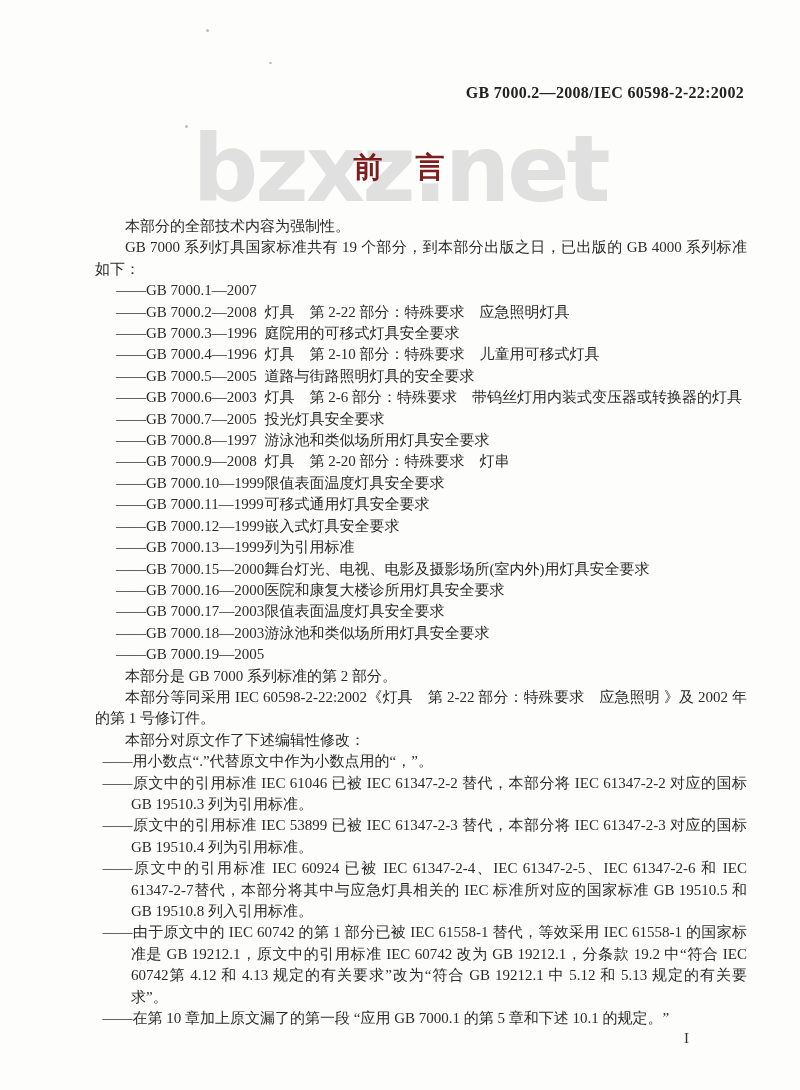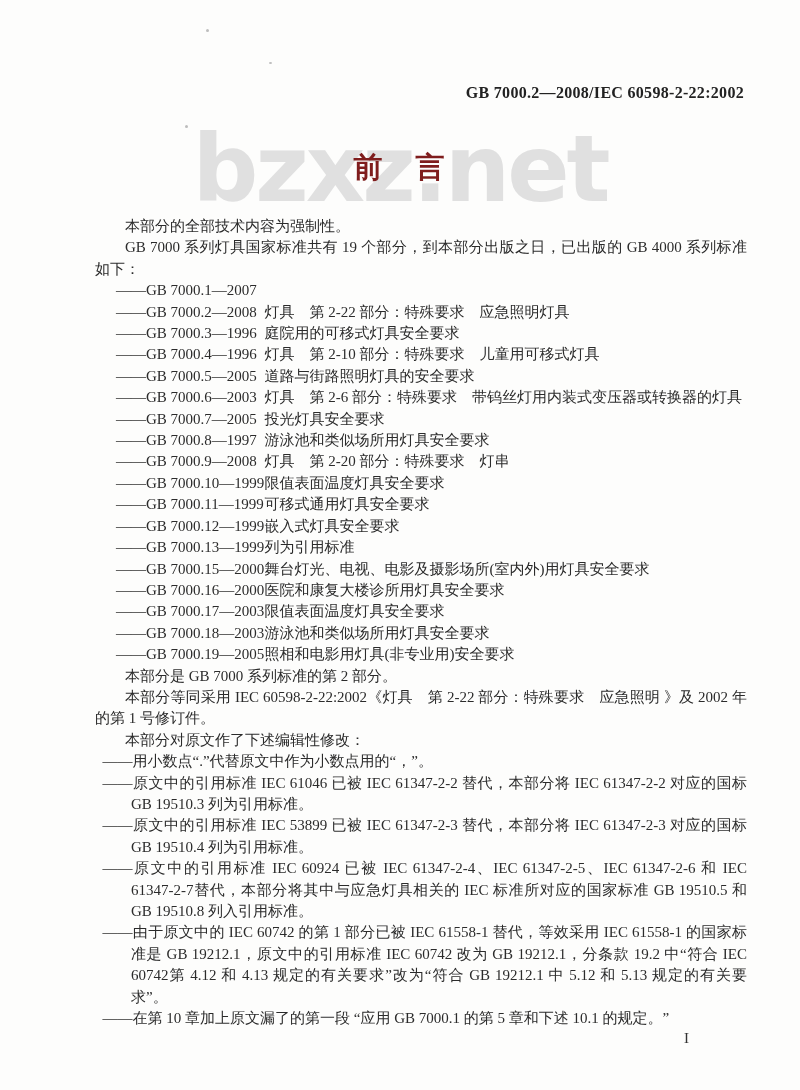--- a/index.html
+++ b/index.html
@@ -132,21 +132,20 @@
       <p class="std">
         <span class="code">——GB 7000.17—2003</span>
         <span class="stitle">限值表面温度灯具安全要求</span>
       </p>
       <p class="std">
         <span class="code">——GB 7000.18—2003</span>
         <span class="stitle">游泳池和类似场所用灯具安全要求</span>
       </p>
       <p class="std">
         <span class="code">——GB 7000.19—2005</span>
-        <span class="stitle">照相和电影用灯具(非专业用)安全要求</span>
       </p>
       <p class="para">本部分是 GB 7000 系列标准的第 2 部分。</p>
       <p class="para">本部分等同采用 IEC 60598-2-22:2002《灯具　第 2-22 部分：特殊要求　应急照明 》及 2002 年的第 1 号修订件。</p>
       <p class="para">本部分对原文作了下述编辑性修改：</p>
       <p class="item">——用小数点“.”代替原文中作为小数点用的“，”。</p>
       <p class="item">——原文中的引用标准 IEC 61046 已被 IEC 61347-2-2 替代，本部分将 IEC 61347-2-2 对应的国标 GB 19510.3 列为引用标准。</p>
       <p class="item">——原文中的引用标准 IEC 53899 已被 IEC 61347-2-3 替代，本部分将 IEC 61347-2-3 对应的国标 GB 19510.4 列为引用标准。</p>
       <p class="item">——原文中的引用标准 IEC 60924 已被 IEC 61347-2-4、IEC 61347-2-5、IEC 61347-2-6 和 IEC 61347-2-7替代，本部分将其中与应急灯具相关的 IEC 标准所对应的国家标准 GB 19510.5 和 GB 19510.8 列入引用标准。</p>
       <p class="item">——由于原文中的 IEC 60742 的第 1 部分已被 IEC 61558-1 替代，等效采用 IEC 61558-1 的国家标准是 GB 19212.1，原文中的引用标准 IEC 60742 改为 GB 19212.1，分条款 19.2 中“符合 IEC 60742第 4.12 和 4.13 规定的有关要求”改为“符合 GB 19212.1 中 5.12 和 5.13 规定的有关要求”。</p>
       <p class="item">——在第 10 章加上原文漏了的第一段 “应用 GB 7000.1 的第 5 章和下述 10.1 的规定。”</p>

